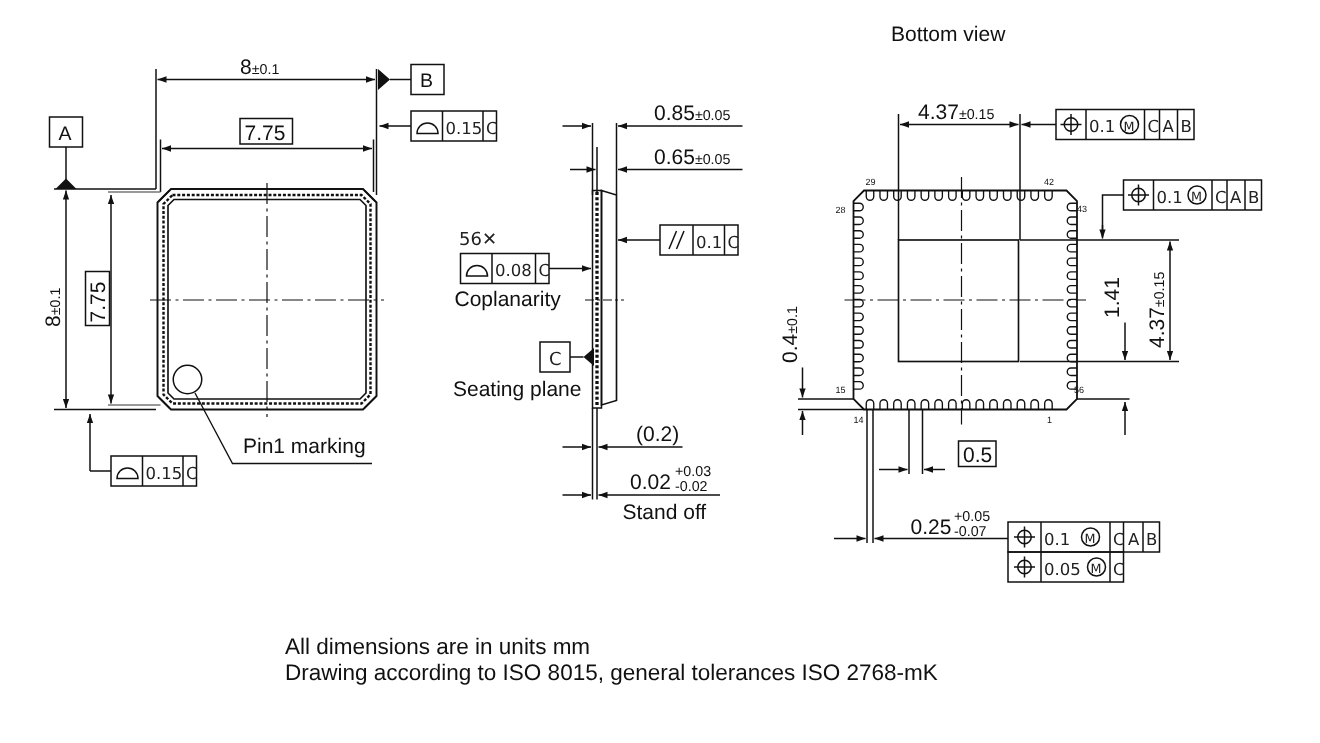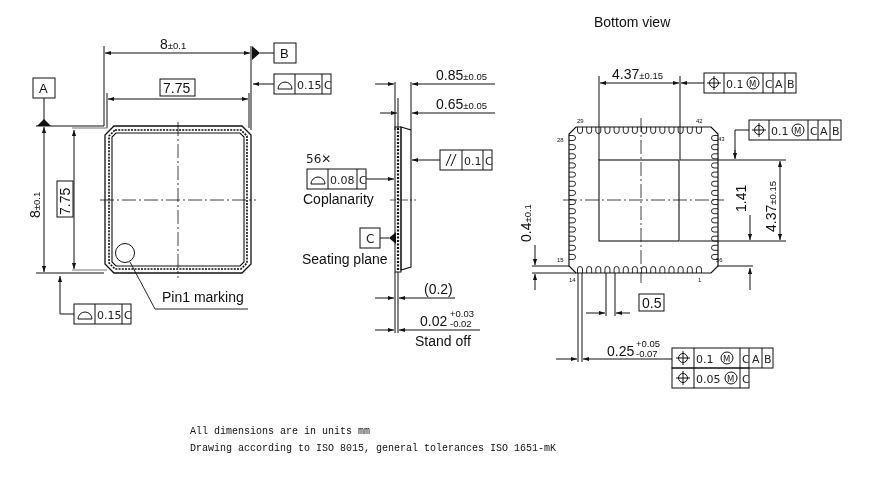--- a/index.html
+++ b/index.html
@@ -1,20 +1,20 @@
 <!DOCTYPE html>
 <html><head>
 <meta charset="utf-8">
 <style>
   html, body { margin:0; padding:0; background:#ffffff; }
   body { width:880px; height:495px; overflow:hidden; position:relative; font-family:"Liberation Sans", sans-serif; color:#111; }
   svg { position:absolute; left:0; top:0; }
   .t { font-family:"Liberation Sans", sans-serif; fill:#111; }
   .gd { font-family:"DejaVu Sans", sans-serif; fill:#222; }
-  .notes { position:absolute; left:190px; top:424px; font-size:10px; line-height:16.5px; color:#111;font-family:Liberation Mono, monospace; }
+  .notes { position:absolute; left:190px; top:424px; font-size:15px; line-height:16.5px; color:#111; }
   .notes div { white-space:nowrap; }
 </style>
 </head>
 <body>
 
 <svg width="880" height="495" viewBox="0 0 880 495" xmlns="http://www.w3.org/2000/svg">
   <defs>
     <marker id="ar" viewBox="0 0 10 10" refX="10" refY="5" markerWidth="9" markerHeight="6" orient="auto-start-reverse">
       <path d="M0,1.5 L10,5 L0,8.5 z" fill="#111"></path>
     </marker>
@@ -342,14 +342,14 @@
   <text class="t" x="557" y="142" font-size="6">28</text>
   <text class="t" x="718" y="141" font-size="6">43</text>
   <text class="t" x="557" y="262" font-size="6">15</text>
   <text class="t" x="716" y="262" font-size="6">56</text>
   <text class="t" x="569" y="282" font-size="6">14</text>
   <text class="t" x="698" y="282" font-size="6">1</text>
 </svg>
 
 <div class="notes">
   <div>All dimensions are in units mm</div>
-  <div>Drawing according to ISO 8015, general tolerances ISO 1651-mK</div>
+  <div>Drawing according to ISO 8015, general tolerances ISO 2768-mK</div>
 </div>
 
 </body></html>

